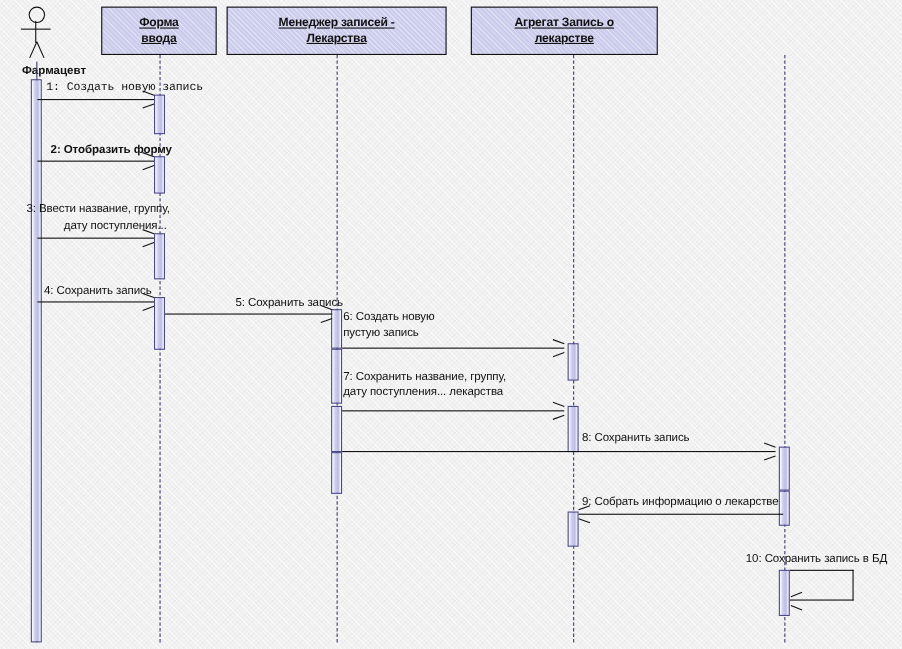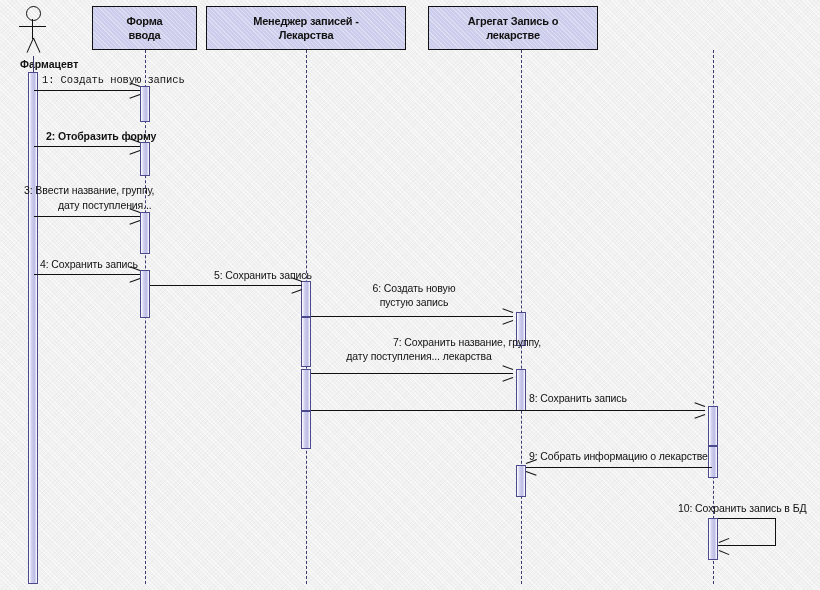--- a/index.html
+++ b/index.html
@@ -30,20 +30,21 @@
     flex-direction:column;
     align-items:center;
     justify-content:center;
     color:#111;
     font-weight:bold;
     font-size:11px;
     line-height:14px;
     text-align:center;
   }
   .pbox span{
+    text-decoration:underline;
     white-space:nowrap;
     letter-spacing:-0.2px;
   }
 
   
   .lifeline{
     position:absolute;
     width:0;
     border-left:1.4px dashed #3b3b6e;
   }
@@ -76,21 +77,21 @@
   }
 
   .mlabel{
     position:absolute;
     font-size:10.5px;
     line-height:13px;
     color:#111;
     white-space:nowrap;
     letter-spacing:-0.1px;
   }
-  .mlabel.center{ text-align:center; }
+  .mlabel.center{ }
 
   
   .selfbox{
     position:absolute;
     box-sizing:border-box;
     border:1.6px solid #111;
     border-left:none;
     background:transparent;
   }
 
@@ -207,21 +208,21 @@
   <div class="msgline" style="left:150px;top:285px;width:152px;"></div>
   <div class="ah" style="left:291px;top:281px;transform:rotate(20deg);"></div>
   <div class="ah" style="left:291px;top:289px;transform:rotate(-20deg);"></div>
 
   <div class="mlabel center" style="left:312px;top:282px;width:204px;">6: Создать новую</div>
   <div class="mlabel center" style="left:312px;top:296px;width:204px;">пустую запись</div>
   <div class="msgline" style="left:311px;top:316px;width:202px;"></div>
   <div class="ah" style="left:502px;top:312px;transform:rotate(20deg);"></div>
   <div class="ah" style="left:502px;top:320px;transform:rotate(-20deg);"></div>
 
-  <div class="mlabel center" style="left:312px;top:336px;width:214px;padding-left:48px;">7: Сохранить название, группу,</div>
+  <div class="mlabel center" style="left:312px;top:336px;width:214px;">7: Сохранить название, группу,</div>
   <div class="mlabel center" style="left:312px;top:350px;width:214px;">дату поступления... лекарства</div>
   <div class="msgline" style="left:311px;top:373px;width:202px;"></div>
   <div class="ah" style="left:502px;top:369px;transform:rotate(20deg);"></div>
   <div class="ah" style="left:502px;top:377px;transform:rotate(-20deg);"></div>
 
   <div class="mlabel" style="left:529px;top:392px;">8: Сохранить запись</div>
   <div class="msgline" style="left:311px;top:410px;width:394px;"></div>
   <div class="ah" style="left:694px;top:406px;transform:rotate(20deg);"></div>
   <div class="ah" style="left:694px;top:414px;transform:rotate(-20deg);"></div>
 

